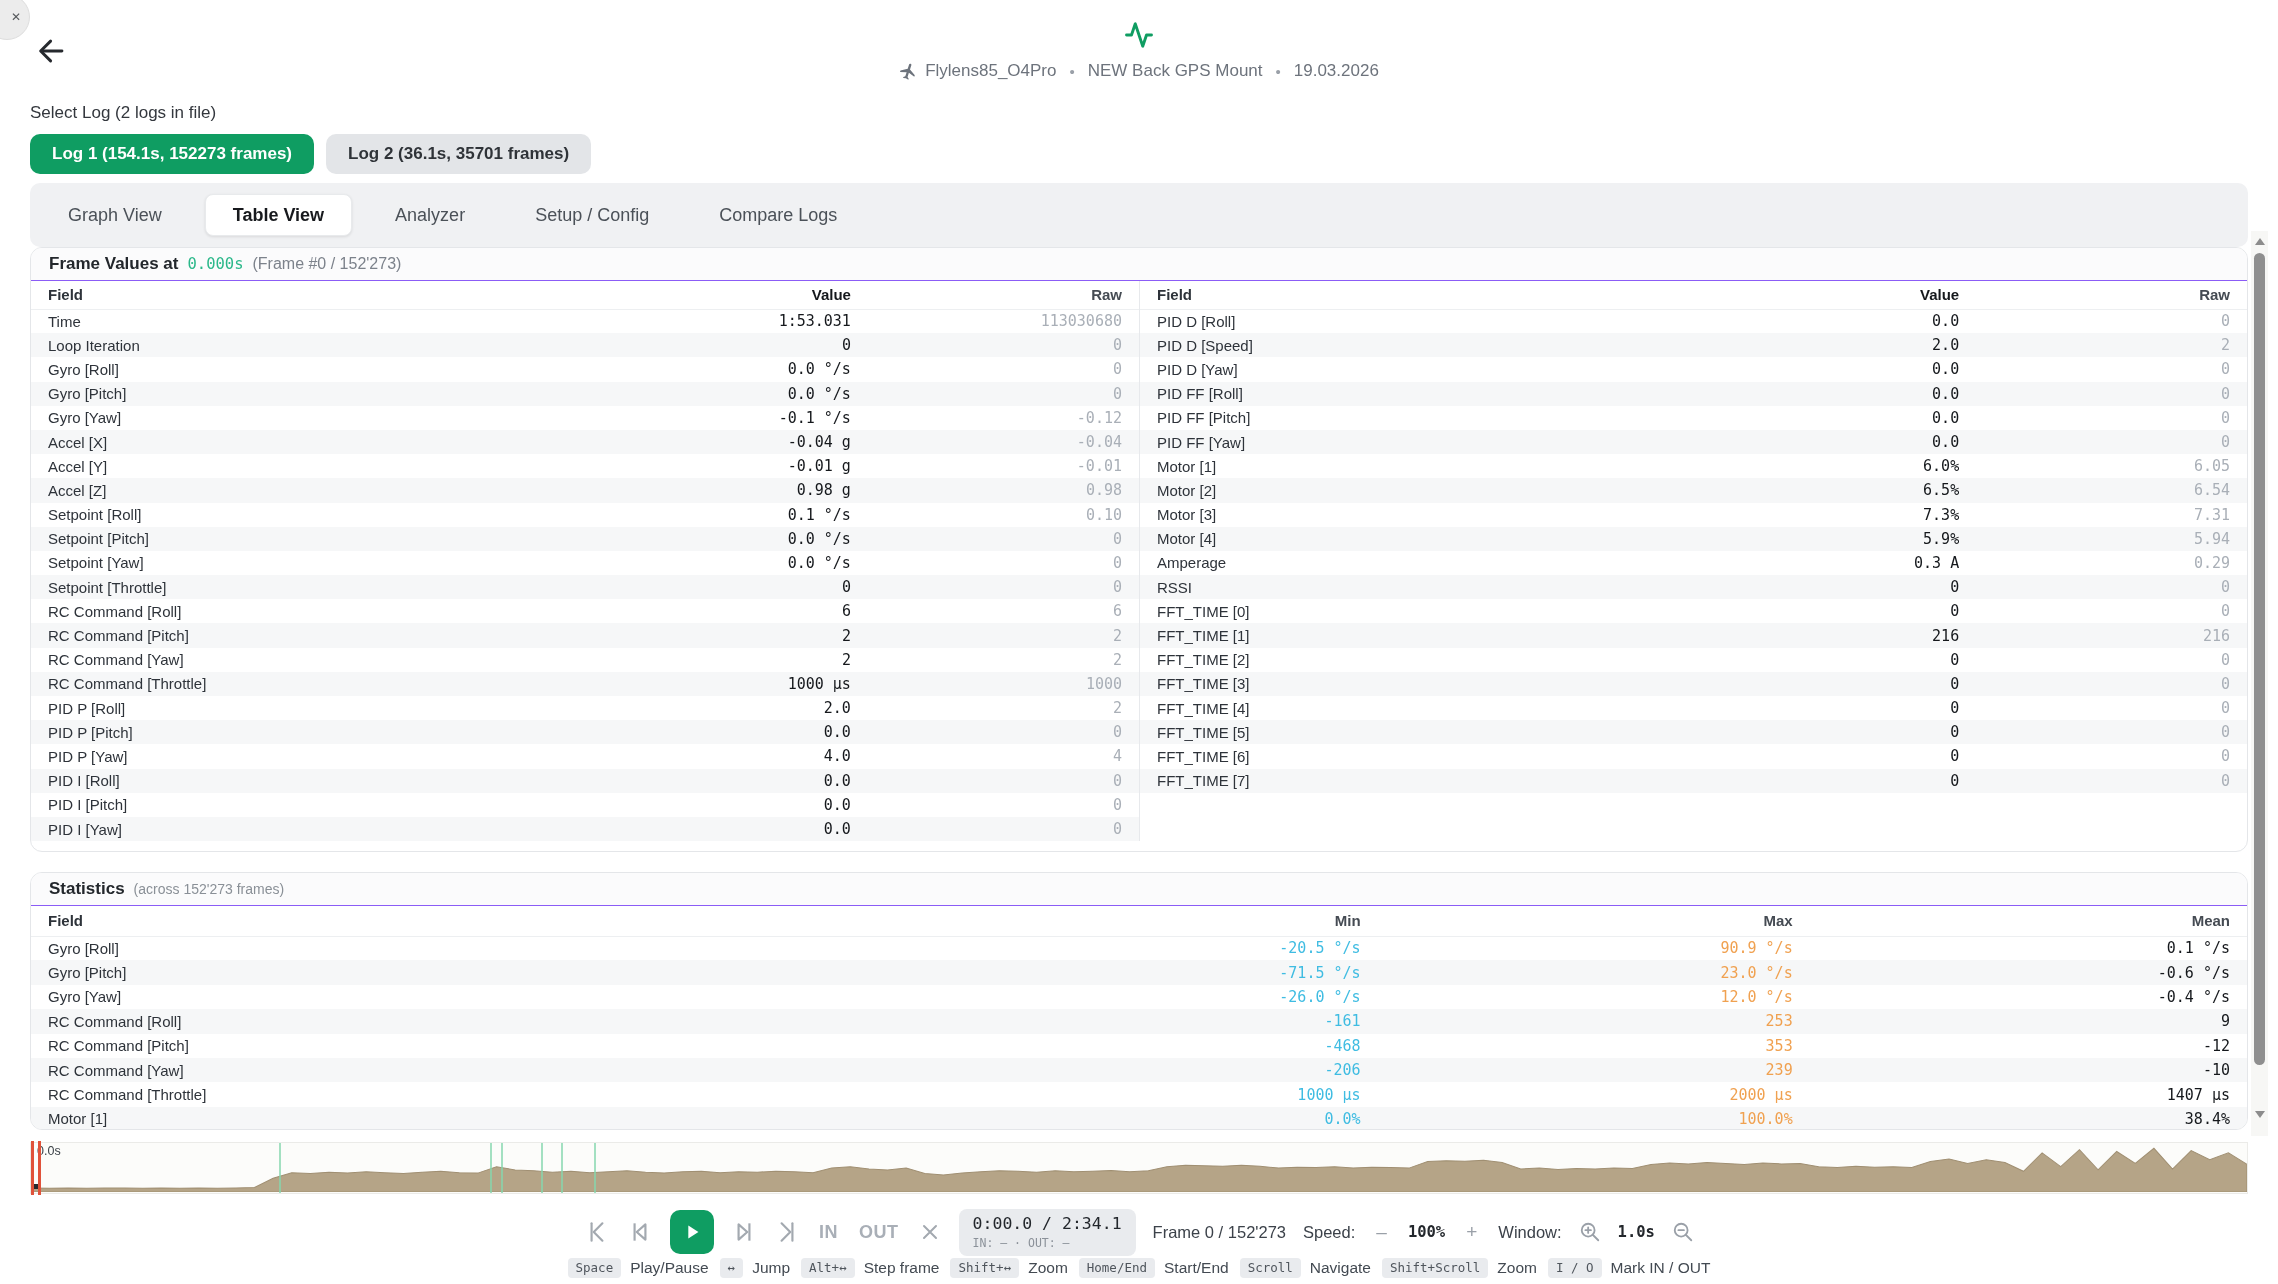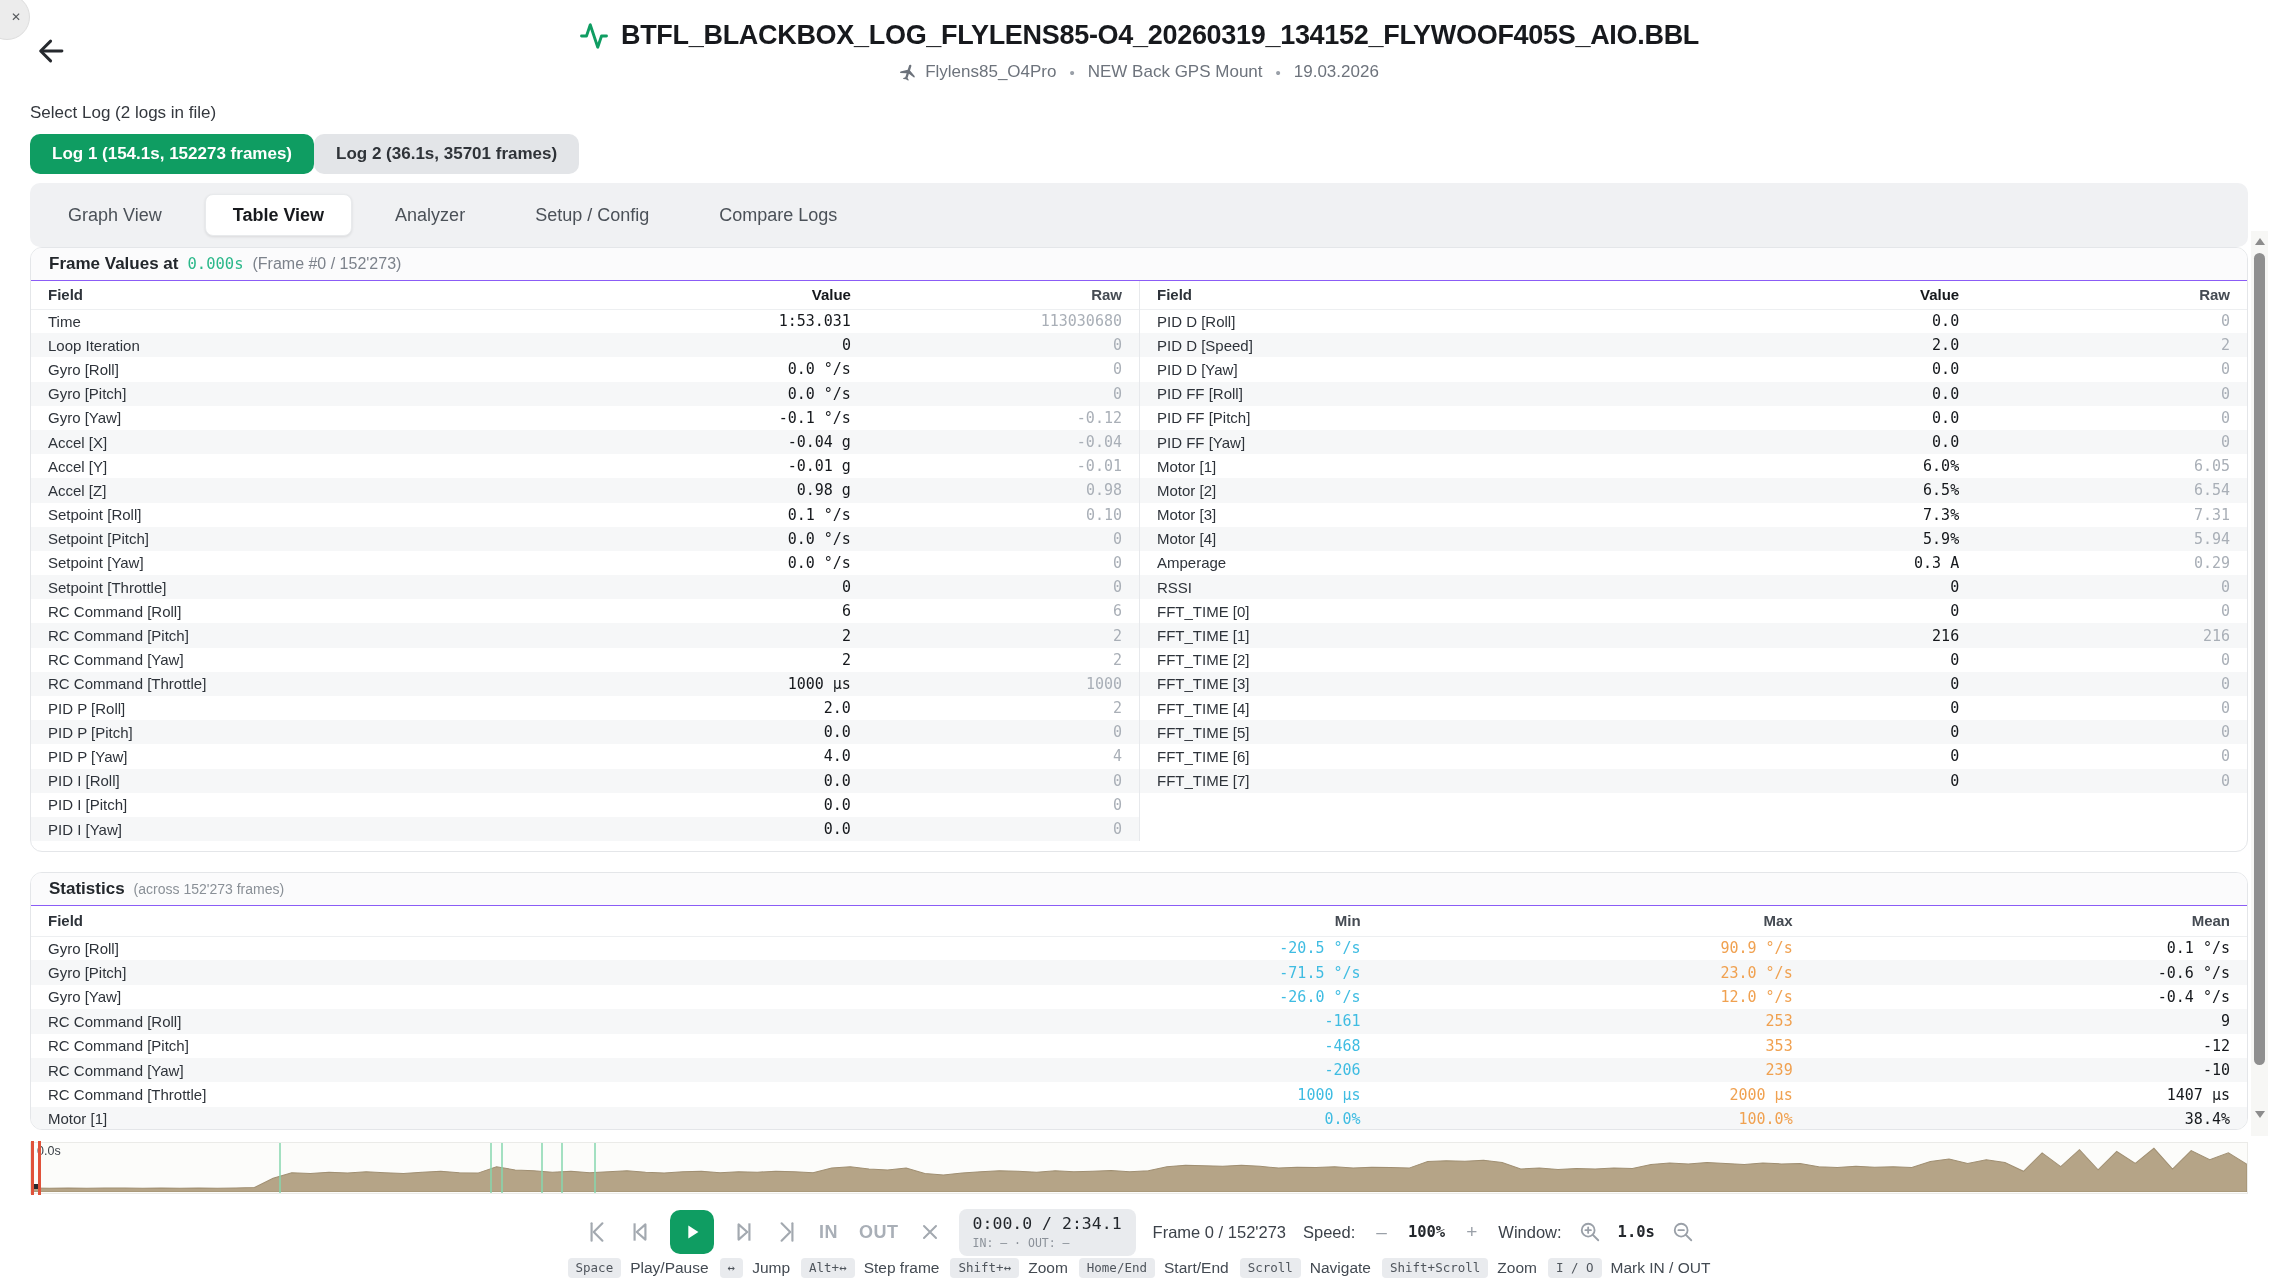--- a/index.html
+++ b/index.html
@@ -23,21 +23,21 @@
   header { position:absolute; top:20px; left:0; right:0; text-align:center; }
   .title-row { display:flex; justify-content:center; align-items:center; gap:12px; }
   .page-title { margin:0; font-size:27px; font-weight:700; letter-spacing:-0.3px; color:#17191d; }
   .subtitle { margin-top:11px; display:flex; justify-content:center; align-items:center; gap:13px;
     color:#6d737c; font-size:17px; }
   .subtitle .sep { color:#9aa0a8; font-size:15px; }
   .craft-wrap { display:flex; align-items:center; gap:7px; }
 
   .log-select { position:absolute; left:30px; top:103px; }
   .log-select-label { font-size:17px; color:#33373d; margin-bottom:11px; }
-  .log-buttons { display:flex; }
+  .log-buttons { display:flex; gap:12px; }
   .log-btn { height:40px; padding:0 22px; border-radius:10px; border:none; cursor:pointer;
     font-family:"Liberation Sans",sans-serif; font-size:17px; font-weight:700;
     background:#e3e5e8; color:#2f3338; }
   .log-btn.active { background:var(--accent-green); color:#ffffff; }
 
   .tabs { position:absolute; left:30px; top:183px; width:2218px; height:64px;
     background:#f0f1f3; border-radius:10px; display:flex; align-items:center;
     padding:0 11px; gap:16px; }
   .tab { border:none; background:none; height:42px; padding:0 27px; border-radius:8px;
     font-family:"Liberation Sans",sans-serif; font-size:18px; color:#4b5158; cursor:pointer; }
@@ -135,21 +135,20 @@
       <path d="M19 12H5"></path>
       <path d="M11 5l-7 7 7 7"></path>
     </svg>
 </button>
 
 <header>
   <div class="title-row">
     <svg width="30" height="30" viewBox="0 0 24 24" fill="none" stroke="#0f9d62" stroke-width="2.3" stroke-linecap="round" stroke-linejoin="round">
         <polyline points="22 12 18 12 15 21 9 3 6 12 2 12"></polyline>
       </svg>
-    <h1 class="page-title">BTFL_BLACKBOX_LOG_FLYLENS85-O4_20260319_134152_FLYWOOF405S_AIO.BBL</h1>
   </div>
   <div class="subtitle">
     <span class="craft-wrap">
       <svg width="19" height="19" viewBox="0 0 24 24" fill="#6d737c" style="transform:rotate(18deg)">
           <path d="M21 16v-2l-8-5V3.5A1.5 1.5 0 0 0 11.5 2 1.5 1.5 0 0 0 10 3.5V9l-8 5v2l8-2.5V19l-2 1.5V22l3.5-1 3.5 1v-1.5L13 19v-5.5l8 2.5z"></path>
         </svg>
       <span>Flylens85_O4Pro</span>
     </span>
     <span class="sep">•</span>
     <span>NEW Back GPS Mount</span>

